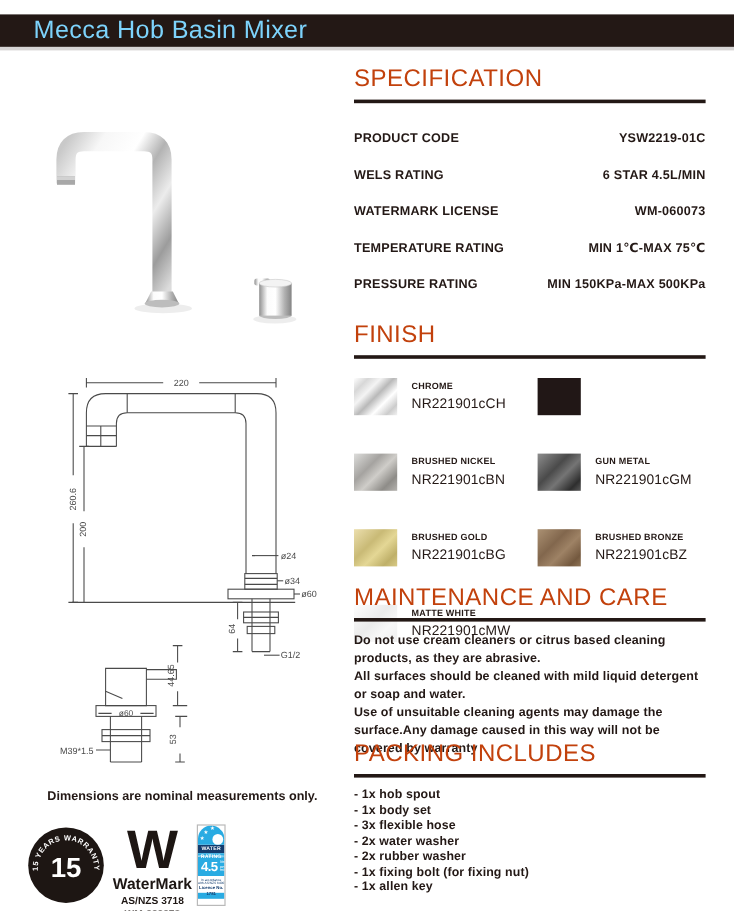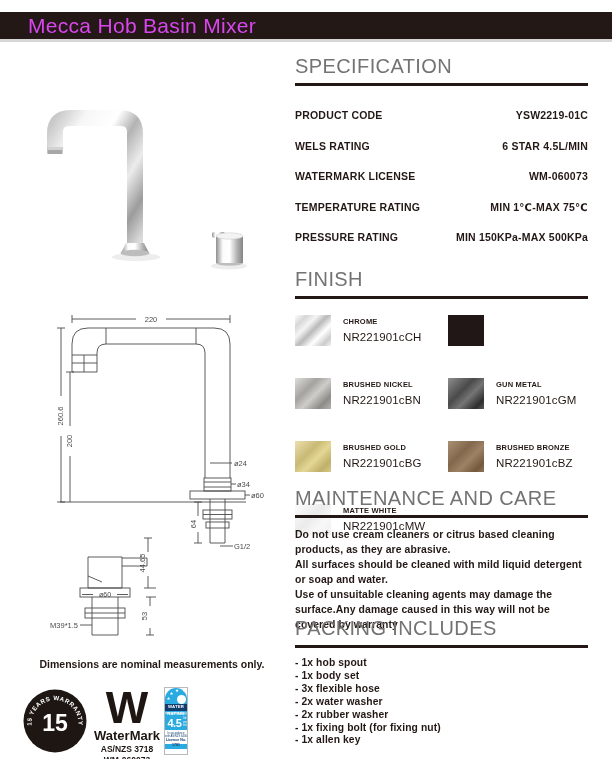--- a/index.html
+++ b/index.html
@@ -2,26 +2,26 @@
 <html><head>
 <meta charset="utf-8">
 <style>
   html,body{margin:0;padding:0;background:#ffffff;}
   .page{position:relative;width:612px;height:759px;background:#ffffff;overflow:hidden;
         font-family:"Liberation Sans","DejaVu Sans",sans-serif;color:#231815;}
 
   
   .header-bar{position:absolute;left:0;top:12px;width:612px;height:27px;background:#231815;
               box-shadow:0 3px 0 rgba(35,24,21,0.18);}
-  .header-bar .title{position:absolute;left:28px;top:0;line-height:27px;font-size:21px;color:#d946ef;
+  .header-bar .title{position:absolute;left:28px;top:0;line-height:27px;font-size:21px;color:#7dd3fc;
                      letter-spacing:0.3px;white-space:nowrap;}
 
   
   .section{position:absolute;left:295px;width:293px;}
-  .sec-head{font-size:20px;font-weight:400;letter-spacing:0.4px;color:#737373;}
+  .sec-head{font-size:20px;font-weight:400;letter-spacing:0.4px;color:#c2410c;}
   .rule{height:3px;background:#231815;margin-top:5px;}
 
   #spec-section{top:55px;}
   .spec-rows{margin-top:14px;}
   .spec-row{display:flex;justify-content:space-between;align-items:center;height:30.5px;
             font-size:10.5px;font-weight:bold;letter-spacing:0.2px;}
   .spec-row .v{text-align:right;}
 
   #finish-section{top:268px;}
   .fin-grid{margin-top:16px;display:grid;grid-template-columns:153px 140px;row-gap:32px;}

